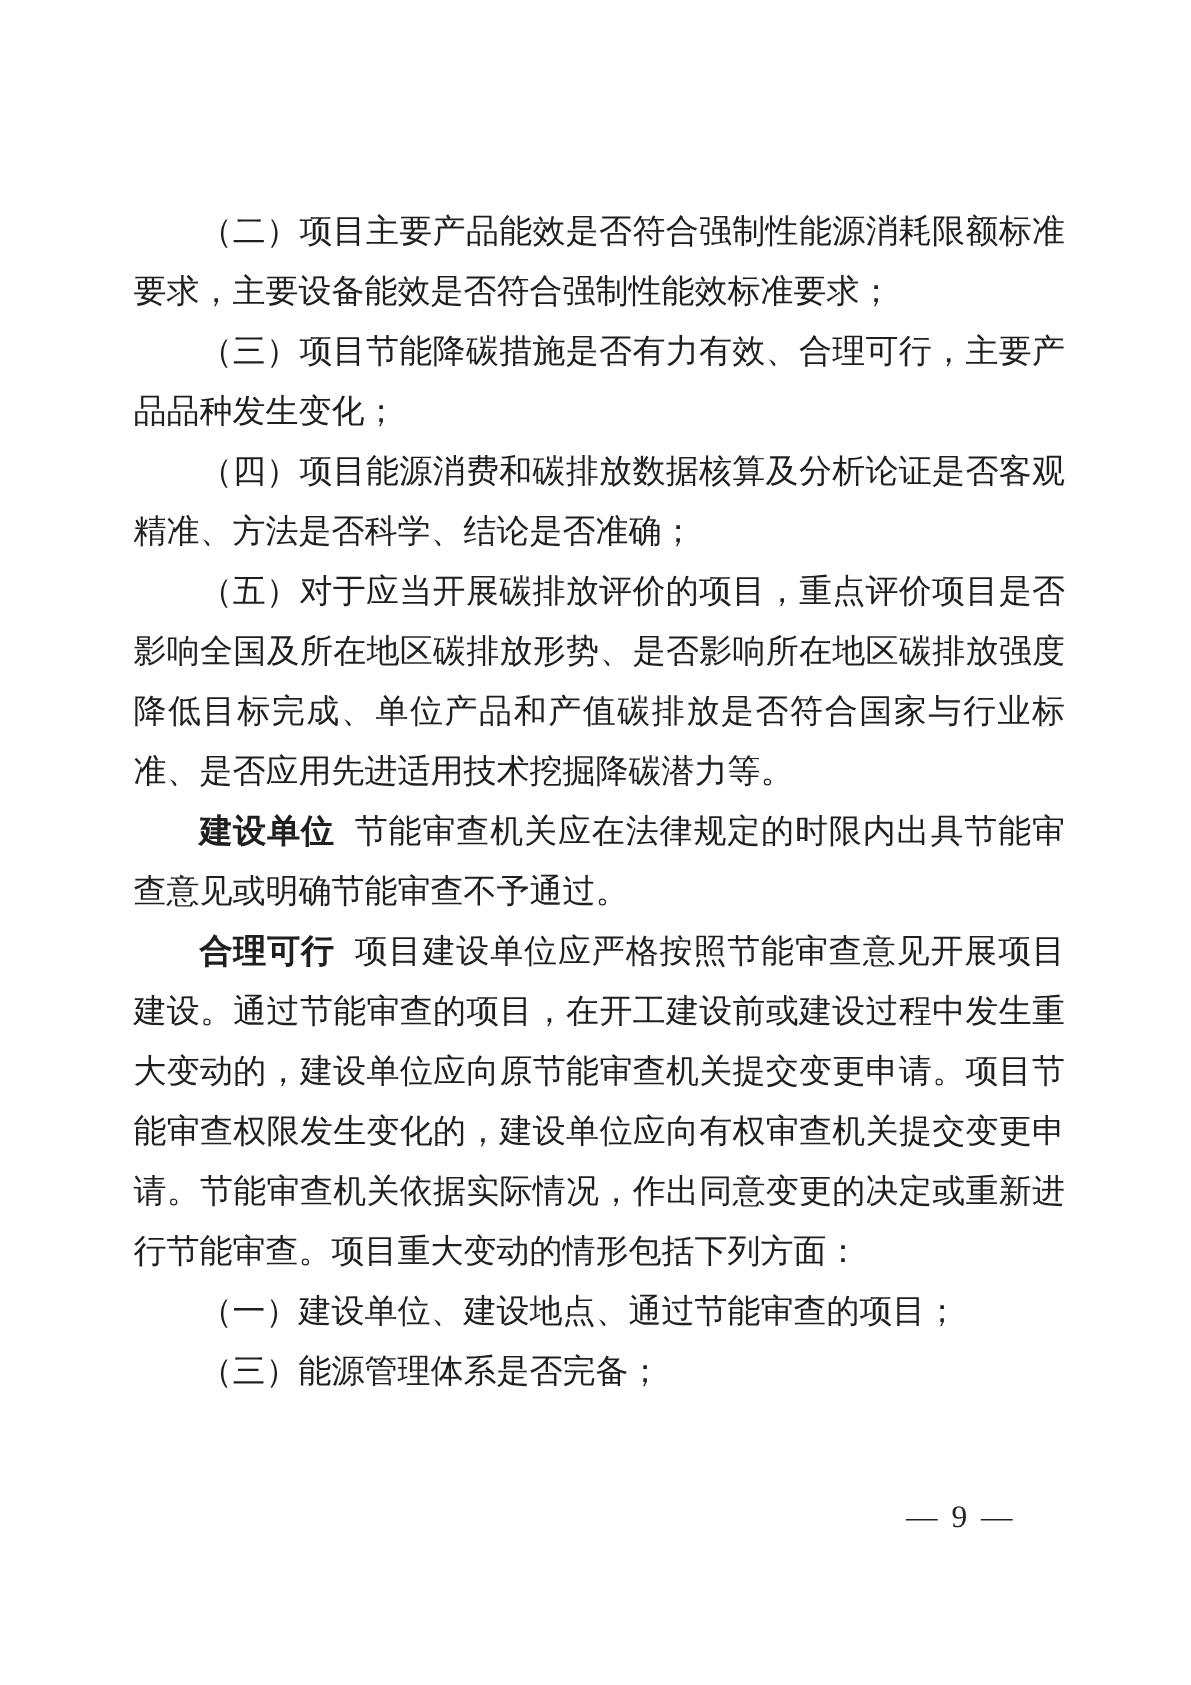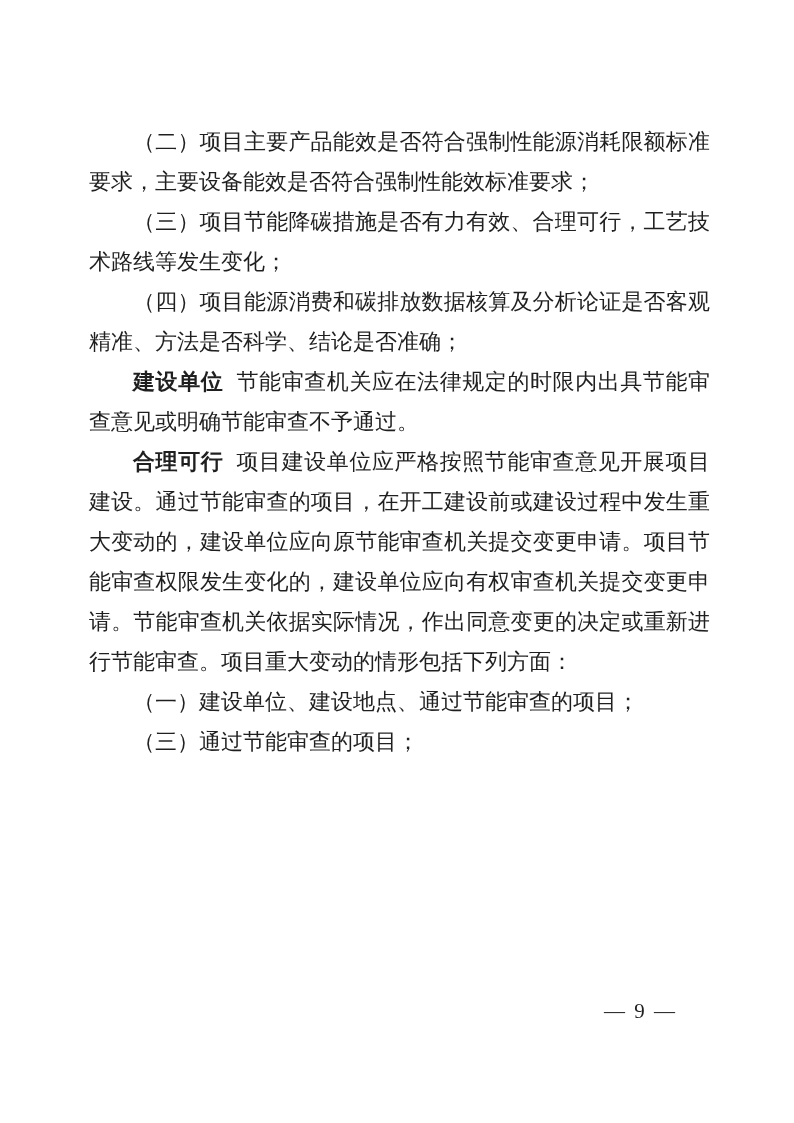--- a/index.html
+++ b/index.html
@@ -12,21 +12,21 @@
     width: 794px;
     height: 1123px;
     background: #ffffff;
     font-family: "Liberation Serif", "DejaVu Serif", serif;
     color: #1f1f1f;
     overflow: hidden;
   }
   .content {
     position: absolute;
     left: 89px;
-    top: 122px;
+    top: 134px;
     width: 621px;
     font-family: Liberation Serif, serif;
   }
   .para {
     margin: 0;
     padding: 0;
     font-size: 22px;
     line-height: 40px;
     text-align: justify;
     text-indent: 2em;
@@ -47,28 +47,29 @@
     white-space: nowrap;
   }
 </style>
 </head>
 <body>
 
 <div class="page">
   <div class="content">
   <p class="para"><span class="body-text">（二）项目主要产品能效是否符合强制性能源消耗限额标准要求，主要设备能效是否符合强制性能效标准要求；</span></p>
 
-  <p class="para"><span class="body-text">（三）项目节能降碳措施是否有力有效、合理可行，工艺技术路线等发生变化；</span></p>
+  <p class="para"><span class="body-text">（三）项目节能降碳措施是否有力有效、合理可行，主要产品品种发生变化；</span></p>
 
   <p class="para"><span class="body-text">（四）项目能源消费和碳排放数据核算及分析论证是否客观精准、方法是否科学、结论是否准确；</span></p>
 
+  <p class="para"><span class="body-text">（五）对于应当开展碳排放评价的项目，重点评价项目是否影响全国及所在地区碳排放形势、是否影响所在地区碳排放强度降低目标完成、单位产品和产值碳排放是否符合国家与行业标准、是否应用先进适用技术挖掘降碳潜力等。</span></p>
 
   <p class="para"><span class="term">建设单位</span><span class="body-text">节能审查机关应在法律规定的时限内出具节能审查意见或明确节能审查不予通过。</span></p>
 
   <p class="para"><span class="term">合理可行</span><span class="body-text">项目建设单位应严格按照节能审查意见开展项目建设。通过节能审查的项目，在开工建设前或建设过程中发生重大变动的，建设单位应向原节能审查机关提交变更申请。项目节能审查权限发生变化的，建设单位应向有权审查机关提交变更申请。节能审查机关依据实际情况，作出同意变更的决定或重新进行节能审查。项目重大变动的情形包括下列方面：</span></p>
 
   <p class="para"><span class="body-text">（一）建设单位、建设地点、通过节能审查的项目；</span></p>
 
 
-  <p class="para"><span class="body-text">（三）通过节能审查的项目；</span></p>
+  <p class="para"><span class="body-text">（三）能源管理体系是否完备；</span></p>
 </div>
   <div class="footer">— 9 —</div>
 </div>
 
 </body></html>

